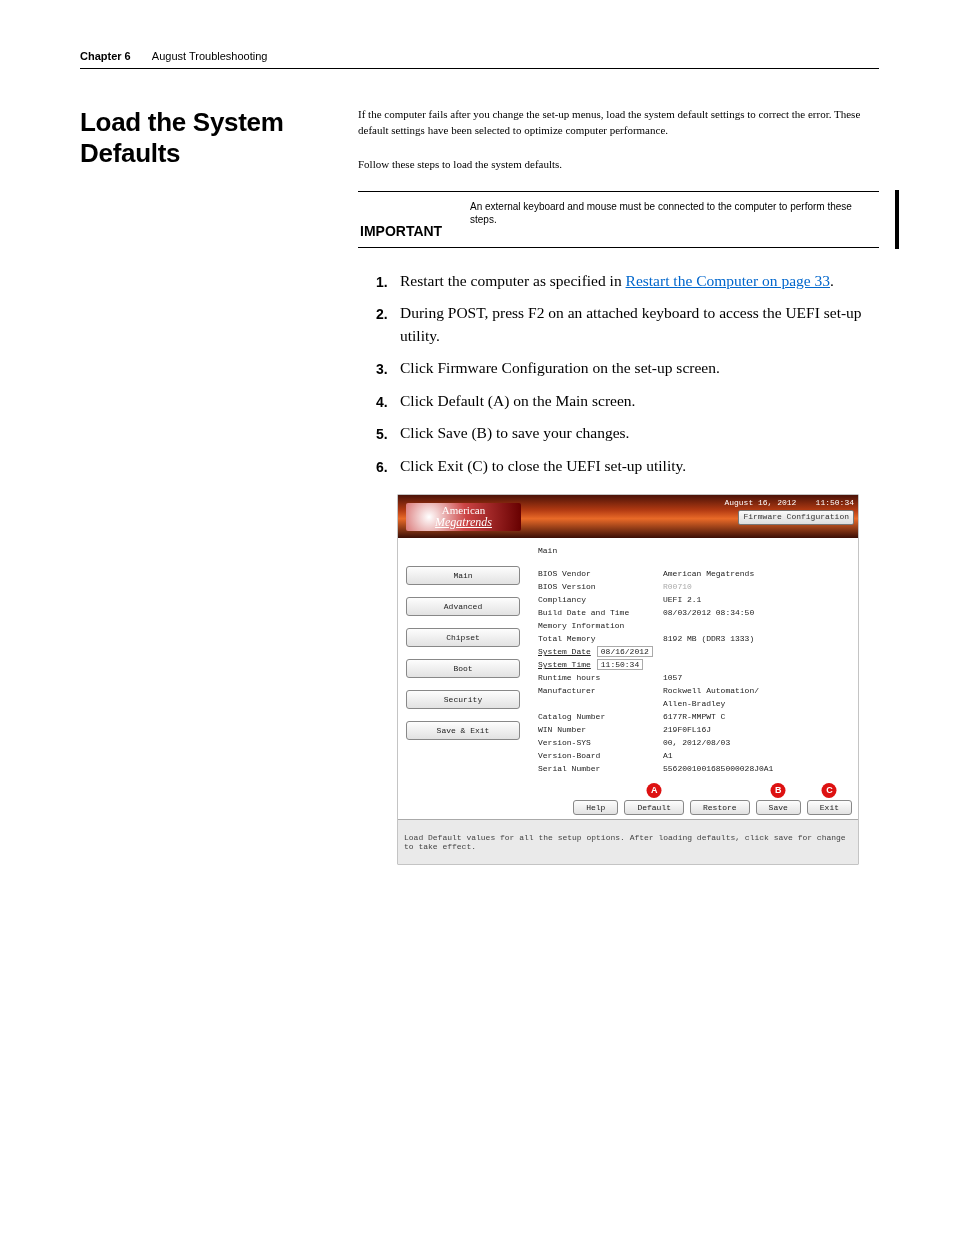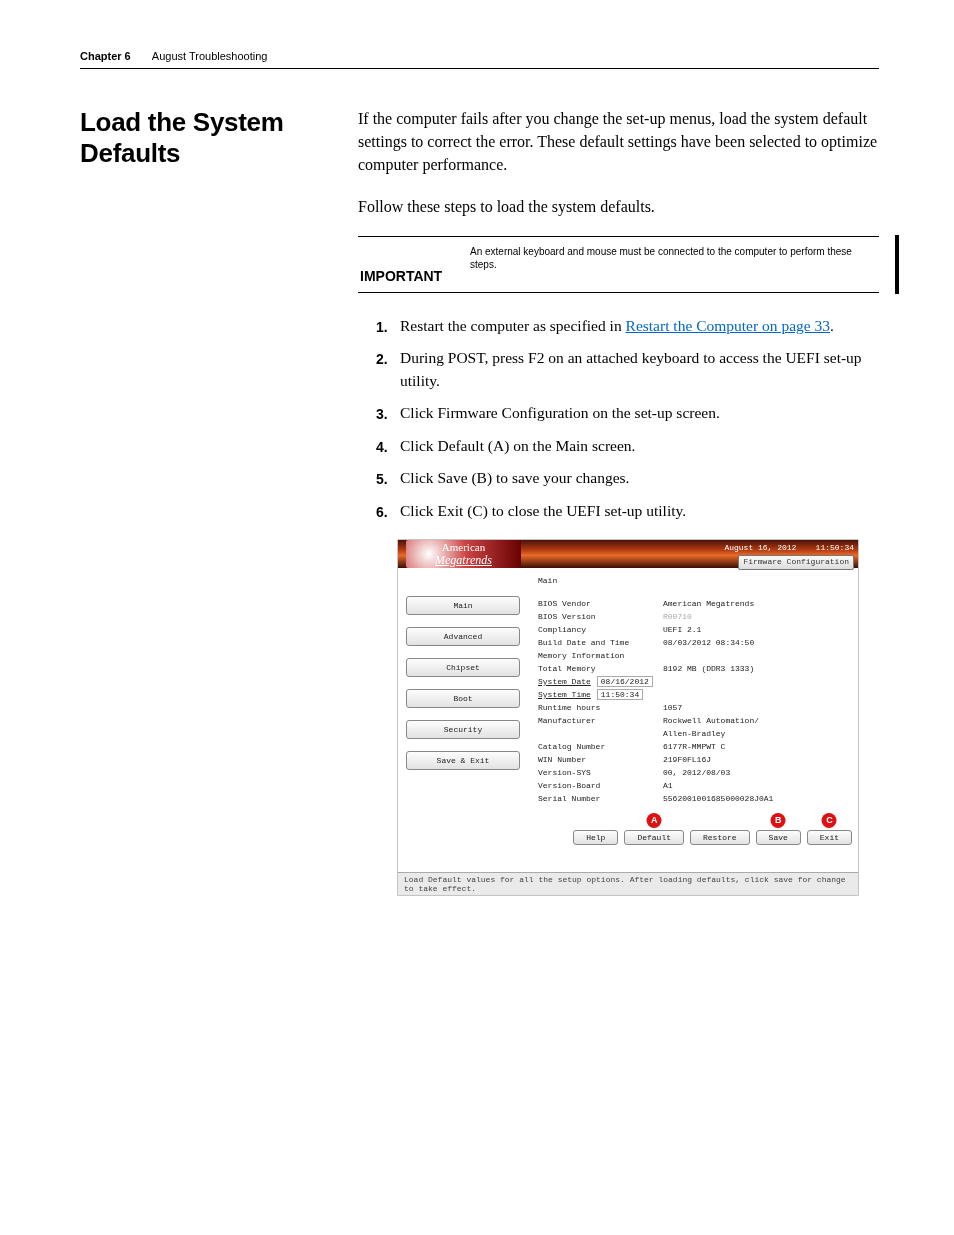--- a/index.html
+++ b/index.html
@@ -41,21 +41,21 @@
     flex: 1;
   }
   h2.section-title {
     font-family: Arial, Helvetica, sans-serif;
     font-weight: 800;
     font-size: 26px;
     margin: 0;
     letter-spacing: -0.3px;
   }
   p.body {
-    font-size: 16px;
+    font-size: 11px;
     line-height: 1.45;
     margin: 0 0 18px 0;
   }
   .important-box {
     border-top: 1.5px solid #000;
     border-bottom: 1px solid #000;
     display: flex;
     padding: 8px 2px 8px 2px;
     margin: 0 0 22px 0;
     gap: 20px;
@@ -114,21 +114,21 @@
   
   .bios-shot {
     width: 460px;
     margin: 18px 0 0 40px;
     font-family: 'Courier New', monospace;
     font-size: 8px;
     color: #222;
     box-shadow: 0 0 0 0.5px #888;
   }
   .bios-header {
-    height: 28px;
+    height: 43px;
     background: linear-gradient(180deg, #4a1208 0%, #b23a12 35%, #e96a28 55%, #3a0e06 100%);
     position: relative;
     display: flex;
     align-items: center;
     margin-top: 8px;
   }
   .bios-logo {
     width: 115px;
     height: 28px;
     margin-left: 8px;
@@ -236,22 +236,21 @@
     font-size: 9px;
     font-weight: bold;
     line-height: 15px;
     text-align: center;
   }
   .bios-status {
     background: #eaeaea;
     border-top: 1px solid #aaa;
     font-size: 8px;
     color: #444;
-    padding: 2px 6px;
-    margin-top: 23px;
+    padding: 13px 6px;
   }
 
   .page-footer {
     position: absolute;
     bottom: 38px;
     left: 80px;
     right: 75px;
     font-family: Arial, Helvetica, sans-serif;
     font-size: 11px;
     display: flex;

